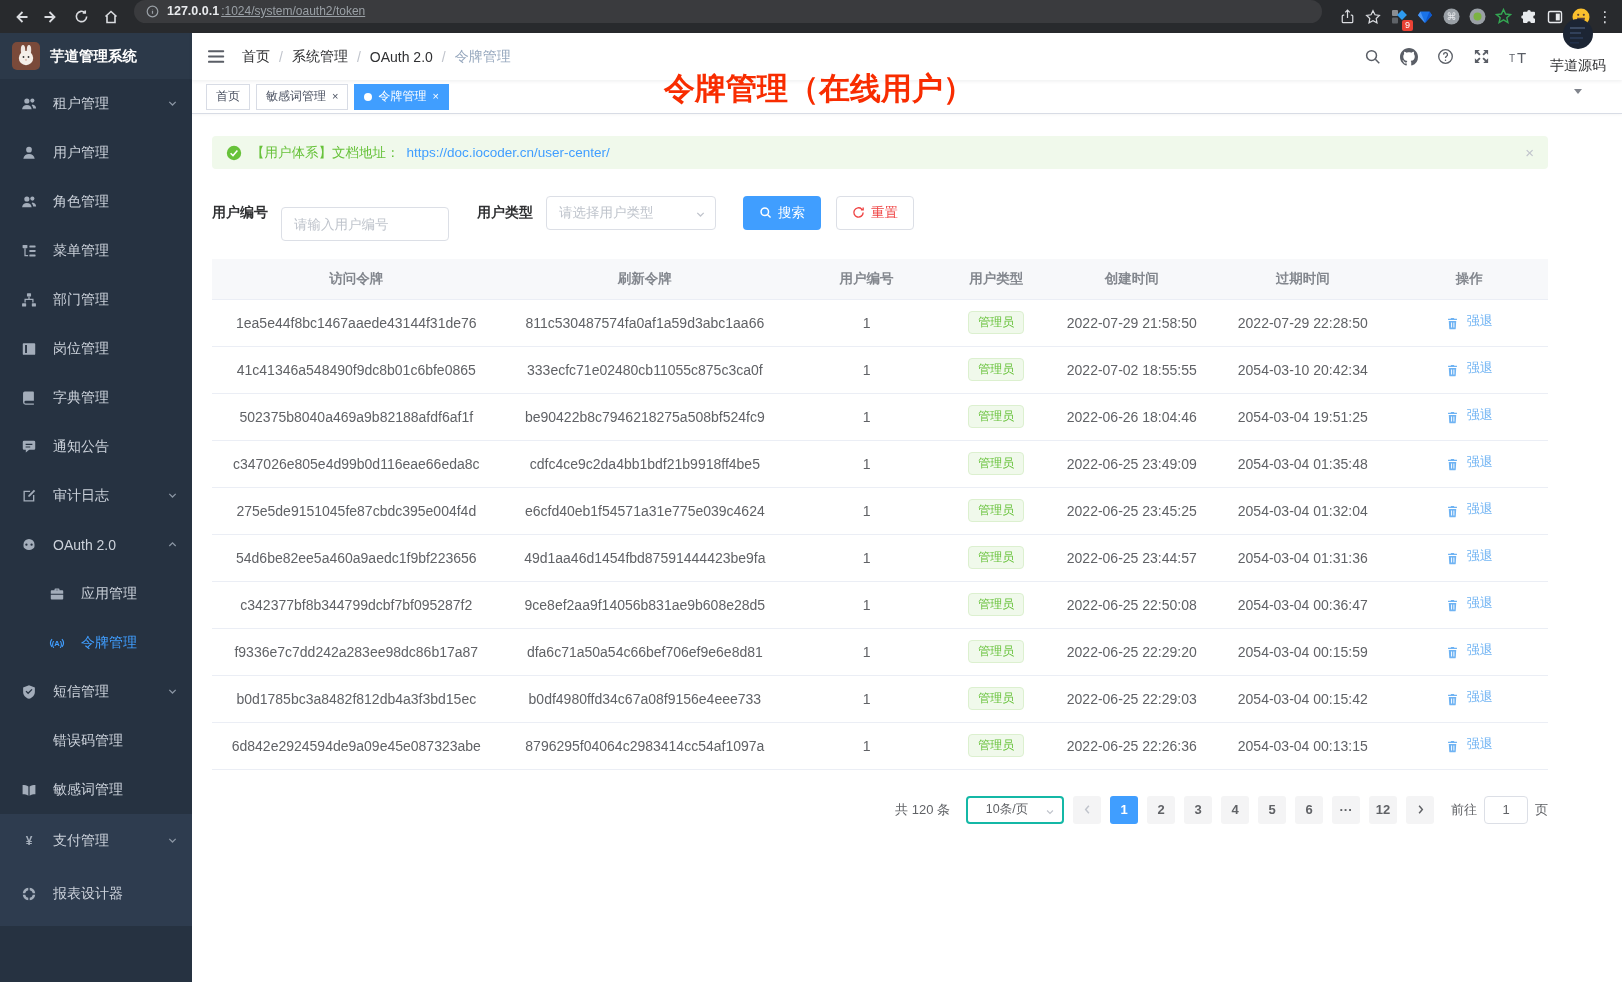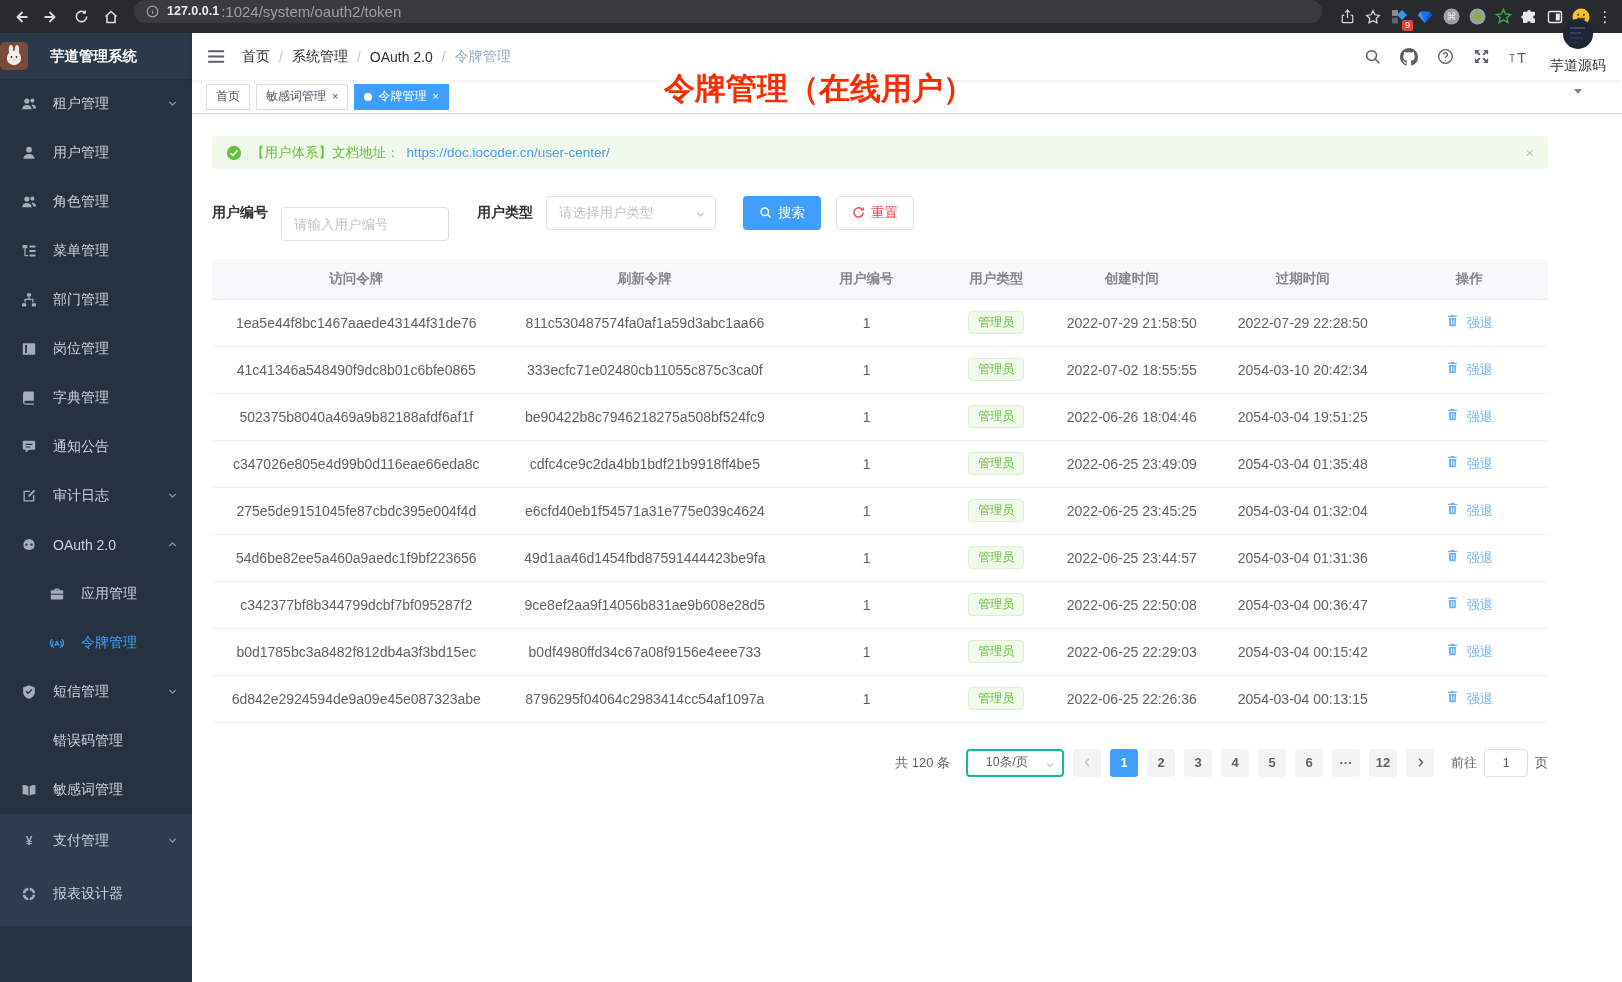--- a/index.html
+++ b/index.html
@@ -5,30 +5,30 @@
   * { box-sizing: border-box; margin: 0; padding: 0; }
   html,body { width:1622px; height:982px; overflow:hidden; }
   body { font-family:"Liberation Sans","DejaVu Sans",sans-serif; background:#fff; }
 
   
   .browser-bar { height:33px; background:#282a2d; display:flex; align-items:center; padding:0 8px; gap:4px; }
   .bnav { width:26px; height:26px; display:flex; align-items:center; justify-content:center; color:#dadce0; font-size:15px; border-radius:50%; cursor:pointer; flex:none; }
   .url-pill { flex:1; height:23px; margin:0 10px 11px 6px; background:#3a3b3e; border-radius:12px; display:flex; align-items:center; padding:0 12px; gap:8px; min-width:0; }
   .url-pill .info-i { color:#9aa0a6; flex:none; display:flex; }
   .url-host { color:#e8eaed; font-size:12.5px; font-weight:bold; white-space:nowrap; }
-  .url-rest { color:#9aa0a6; font-size:15px; white-space:nowrap; }
+  .url-rest { color:#9aa0a6; font-size:12px; white-space:nowrap;text-decoration:underline; }
   .b-ext { width:22px; height:22px; display:flex; align-items:center; justify-content:center; position:relative; flex:none; cursor:pointer; }
   .b-ext svg { display:block; }
   .ext-badge { position:absolute; right:-3px; bottom:-3px; background:#e94235; color:#fff; font-size:9px; padding:1px 3px; border-radius:2px; line-height:1; }
   .b-dots { color:#dadce0; font-size:15px; width:18px; text-align:center; cursor:pointer; }
 
   
   .app { display:flex; height:949px; }
   .sidebar { width:192px; background:#263241; flex:none; display:flex; flex-direction:column; }
-  .logo-row { height:46px; background:#2c3949; display:flex; align-items:center; gap:22px; padding:0 0; flex:none; }
+  .logo-row { height:46px; background:#2c3949; display:flex; align-items:center; gap:10px; padding:0 12px; flex:none; }
   .logo-row .logo-title { color:#fff; font-size:14.5px; font-weight:bold; white-space:nowrap; }
   .menu { flex:1; }
   .menu-item { height:49px; display:flex; align-items:center; gap:15px; padding:0 14px 0 20px; color:#ccd2db; font-size:14px; cursor:pointer; }
   .menu-item .mi-icon { width:18px; height:18px; color:#a3adba; display:flex; align-items:center; justify-content:center; flex:none; font-size:12px; font-weight:bold; }
   .menu-item .mi-icon svg { width:16px; height:16px; fill:currentColor; }
   .menu-item .chev { margin-left:auto; color:#8a95a3; display:flex; }
   .menu-item.sub { padding-left:48px; }
   .menu-item.active { color:#409eff; }
   .menu-item.active .mi-icon { color:#409eff; }
   .alt-section { background:#2e3c4f; padding-bottom:6px; }
@@ -75,21 +75,21 @@
   .gap1 { width:28px; } .gap3 { width:27px; } .gap4 { width:15px; }
   .btn { height:34px; border-radius:4px; font-size:13.5px; display:inline-flex; align-items:center; gap:6px; padding:0 15px; cursor:pointer; border:1px solid transparent; font-family:inherit; }
   .btn-primary { background:#409eff; color:#fff; }
   .btn-plain { background:#fff; color:#ef4444; border-color:#dcdfe6; }
 
   
   table.data { width:1336px; margin-top:18px; border-collapse:collapse; table-layout:fixed; }
   table.data th { height:40px; background:#f7f8fa; font-size:13.5px; font-weight:bold; color:#83878e; text-align:center; border-bottom:1px solid #ebeef5; }
   table.data td { height:47px; font-size:14px; color:#606266; text-align:center; border-bottom:1px solid #ebeef5; white-space:nowrap; overflow:hidden; }
   .badge-admin { display:inline-block; background:#f0f9eb; border:1px solid #dcf0cf; color:#67c23a; font-size:12px; padding:3px 9px; border-radius:4px; line-height:1.2; }
-  .act-link { color:#6fb3f3; font-size:13px; display:inline-flex; align-items:flex-start; gap:8px; cursor:pointer; }
+  .act-link { color:#6fb3f3; font-size:13px; display:inline-flex; align-items:flex-end; gap:8px; cursor:pointer; }
   .act-link svg { width:13px; height:13px; fill:currentColor; }
 
   
   .pagination { width:1336px; margin-top:26px; display:flex; align-items:center; justify-content:flex-end; gap:9px; font-size:13px; color:#606266; }
   .pg-total { margin-right:7px; white-space:nowrap; }
   .pg-size { position:relative; width:98px; height:28px; border:2px solid #14b8a6; border-radius:4px; display:flex; align-items:center; justify-content:center; padding-right:16px; font-size:12.5px; color:#606266; cursor:pointer; }
   .pg-size .sel-caret { position:absolute; right:7px; top:9px; color:#c0c4cc; display:flex; }
   .pg-btn { min-width:28px; height:28px; padding:0 4px; background:#f4f4f5; border-radius:3px; display:flex; align-items:center; justify-content:center; font-size:13px; font-weight:bold; color:#606266; cursor:pointer; }
   .pg-btn.disabled { color:#c0c4cc; }
   .pg-btn.active { background:#409eff; color:#fff; }
@@ -620,20 +620,34 @@
               <td>2022-06-25 22:50:08</td>
               <td>2054-03-04 00:36:47</td>
               <td><span class="act-link">
                   <svg viewBox="0 0 14 14">
                     <path d="M5.4 1h3.2l.4 1h2.8v1.2H2.2V2H5zM3 4.2h8l-.5 8.2a1 1 0 0 1-1 .9h-5a1 1 0 0 1-1-.9zm2.5 1.6v5.4h1V5.8zm2.5 0v5.4h1V5.8z"></path>
                   </svg>
                   <span>强退</span>
                 </span></td>
             </tr>
             <tr>
+              <td>f9336e7c7dd242a283ee98dc86b17a87</td>
+              <td>dfa6c71a50a54c66bef706ef9e6e8d81</td>
+              <td>1</td>
+              <td><span class="badge-admin">管理员</span></td>
+              <td>2022-06-25 22:29:20</td>
+              <td>2054-03-04 00:15:59</td>
+              <td><span class="act-link">
+                  <svg viewBox="0 0 14 14">
+                    <path d="M5.4 1h3.2l.4 1h2.8v1.2H2.2V2H5zM3 4.2h8l-.5 8.2a1 1 0 0 1-1 .9h-5a1 1 0 0 1-1-.9zm2.5 1.6v5.4h1V5.8zm2.5 0v5.4h1V5.8z"></path>
+                  </svg>
+                  <span>强退</span>
+                </span></td>
+            </tr>
+            <tr>
               <td>b0d1785bc3a8482f812db4a3f3bd15ec</td>
               <td>b0df4980ffd34c67a08f9156e4eee733</td>
               <td>1</td>
               <td><span class="badge-admin">管理员</span></td>
               <td>2022-06-25 22:29:03</td>
               <td>2054-03-04 00:15:42</td>
               <td><span class="act-link">
                   <svg viewBox="0 0 14 14">
                     <path d="M5.4 1h3.2l.4 1h2.8v1.2H2.2V2H5zM3 4.2h8l-.5 8.2a1 1 0 0 1-1 .9h-5a1 1 0 0 1-1-.9zm2.5 1.6v5.4h1V5.8zm2.5 0v5.4h1V5.8z"></path>
                   </svg>

